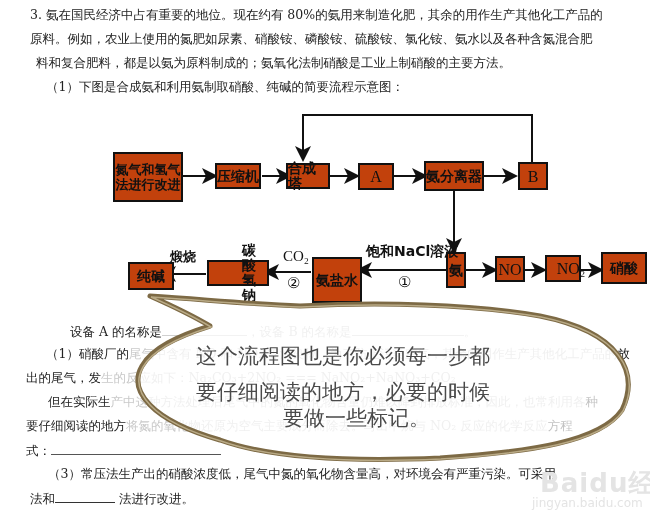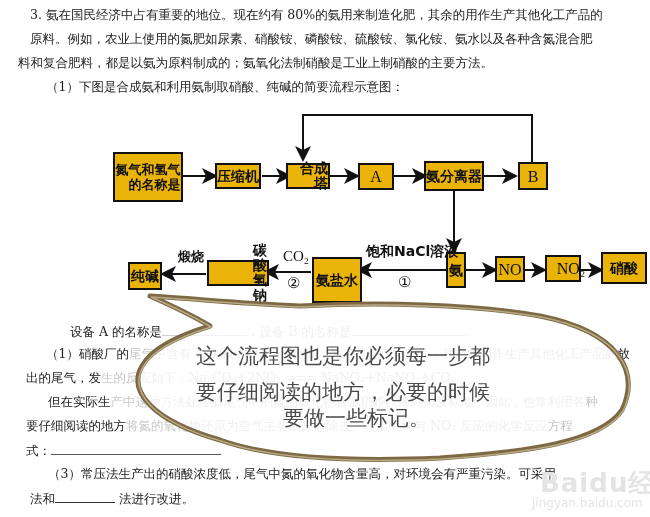--- a/index.html
+++ b/index.html
@@ -11,25 +11,25 @@
   .line {
     position: absolute; font-size: 12.5px; line-height: 16px; white-space: nowrap;
     color: #222;
   }
   .faded { color: #c9c9c9; }
   .blank { display: inline-block; border-bottom: 1px solid #333; height: 12px; vertical-align: baseline; }
   .blank.faint { border-bottom-color: #d0d0d0; }
 
   
   .box {
-    position: absolute; border: 2px solid #111; background: #eab308;
+    position: absolute; border: 2px solid #111; background: #c2410c;
     font-family: "DejaVu Sans", "Liberation Sans", sans-serif;
     font-weight: bold; font-size: 14px; color: #111;
     display: flex; align-items: center; justify-content: center;
-    box-sizing: border-box; text-align: right; line-height: 15px;
+    box-sizing: border-box; text-align: left; line-height: 15px;
   }
   .box.light { font-weight: normal; font-family: "Liberation Serif", serif; font-size: 16px; }
   .flabel {
     position: absolute; font-family: "DejaVu Sans", "Liberation Sans", sans-serif;
     font-weight: bold; font-size: 14px; color: #111; white-space: nowrap;
   }
   .flabel.serif { font-family: "Liberation Serif", serif; font-weight: normal; font-size: 15px; }
   svg.arrows { position: absolute; left: 0; top: 0; }
 
   
@@ -41,21 +41,21 @@
   .watermark {
     position: absolute; font-family: "DejaVu Sans", "Liberation Sans", sans-serif;
     color: #e4e4e4; white-space: nowrap;
   }
 </style>
 </head>
 <body>
 
 <div class="line" style="left:30px; top:7px;">3. 氨在国民经济中占有重要的地位。现在约有 80%的氨用来制造化肥，其余的用作生产其他化工产品的</div>
 <div class="line" style="left:30px; top:31px;">原料。例如，农业上使用的氮肥如尿素、硝酸铵、磷酸铵、硫酸铵、氯化铵、氨水以及各种含氮混合肥</div>
-<div class="line" style="left:18px; top:55px;text-align:right;">料和复合肥料，都是以氨为原料制成的；氨氧化法制硝酸是工业上制硝酸的主要方法。</div>
+<div class="line" style="left:36px; top:55px;text-align:right;">料和复合肥料，都是以氨为原料制成的；氨氧化法制硝酸是工业上制硝酸的主要方法。</div>
 <div class="line" style="left:46px; top:79px;">（1）下图是合成氨和利用氨制取硝酸、纯碱的简要流程示意图：</div>
 
 <svg class="arrows" width="650" height="300">
   <defs>
     <marker id="ah" markerWidth="8" markerHeight="8" refX="7" refY="4" orient="auto">
       <path d="M0,0 L8,4 L0,8 L2,4 Z" fill="#111"></path>
     </marker>
   </defs>
   <g stroke="#111" stroke-width="2" fill="none">
 
@@ -75,42 +75,42 @@
 
     <line x1="448" y1="270" x2="358" y2="270" marker-end="url(#ah)"></line>
     <line x1="311" y1="272" x2="265" y2="272" marker-end="url(#ah)"></line>
     <line x1="206" y1="274" x2="162" y2="274" marker-end="url(#ah)"></line>
   </g>
 </svg>
 
 <div class="box" style="left:113px; top:152px; width:70px; height:50px; font-size:13px;">
   <div>
     <div>氮气和氢气</div>
-    <div>的名称是</div>
+    <div>法进行改进</div>
   </div>
 </div>
 <div class="box" style="left:215px; top:163px; width:46px; height:26px;">压缩机</div>
 <div class="box" style="left:286px; top:163px; width:44px; height:26px;">合成塔</div>
 <div class="box light" style="left:358px; top:163px; width:36px; height:27px;">A</div>
 <div class="box" style="left:424px; top:161px; width:60px; height:30px;">氨分离器</div>
 <div class="box light" style="left:518px; top:162px; width:30px; height:28px;">B</div>
 
 <div class="box" style="left:446px; top:252px; width:20px; height:36px;">氨</div>
 <div class="box light" style="left:495px; top:256px; width:30px; height:26px;">NO</div>
 <div class="box light" style="left:545px; top:255px; width:36px; height:27px;padding-left:16px;">NO₂</div>
 <div class="box" style="left:601px; top:252px; width:46px; height:32px;">硝酸</div>
 <div class="box" style="left:312px; top:257px; width:50px; height:46px;">氨盐水</div>
 <div class="box" style="left:207px; top:260px; width:62px; height:26px;padding-left:33px;">碳酸氢钠</div>
-<div class="box" style="left:128px; top:262px; width:34px; height:28px;">纯碱</div>
+<div class="box" style="left:128px; top:262px; width:46px; height:28px;">纯碱</div>
 
 <div class="flabel" style="left:366px; top:243px; font-size:14px;">饱和NaCl溶液</div>
 <div class="flabel serif" style="left:398px; top:273px;">①</div>
 <div class="flabel serif" style="left:283px; top:248px;">CO₂</div>
 <div class="flabel serif" style="left:287px; top:274px;">②</div>
-<div class="flabel" style="left:170px; top:248px; font-size:13px;margin-left:8px;">煅烧</div>
+<div class="flabel" style="left:170px; top:248px; font-size:13px;">煅烧</div>
 
 <div class="line" style="left:70px; top:323px;">
   <span>设备 A 的名称是</span><span class="blank faint" style="width:85px;"></span><span class="faded">，设备 B 的名称是</span><span class="blank faint" style="width:112px;"></span><span class="faded">。</span>
 </div>
 
 <div class="line" style="left:46px; top:346px;">
   <span>（1）硝酸厂的</span><span class="faded">尾气中含有 NO 和 NO₂ 等污染物，为了防止污染空气，其余的用作生产其他化工产品的</span><span>放</span>
 </div>
 <div class="line" style="left:26px; top:370px;">
   <span>出的尾气，发</span><span class="faded">生的反应如下：Na₂CO₃+2NO₂ === NaNO₂+NaNO₃+CO₂</span>

